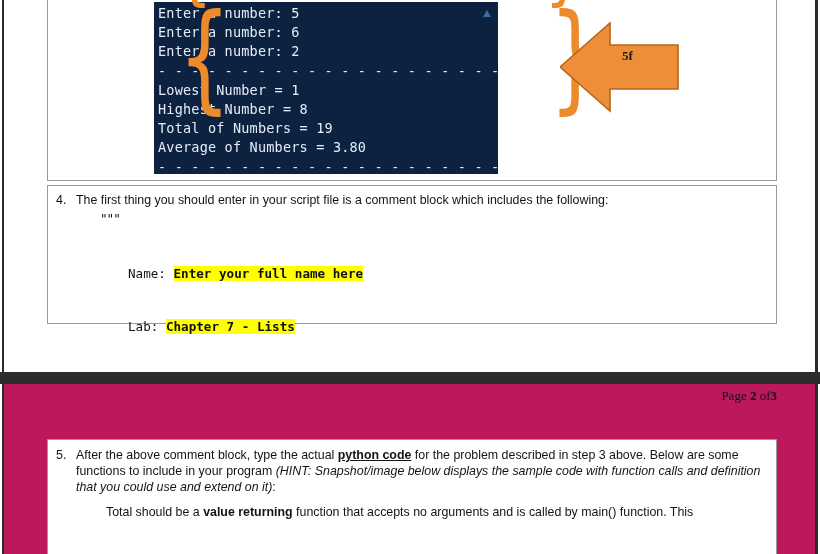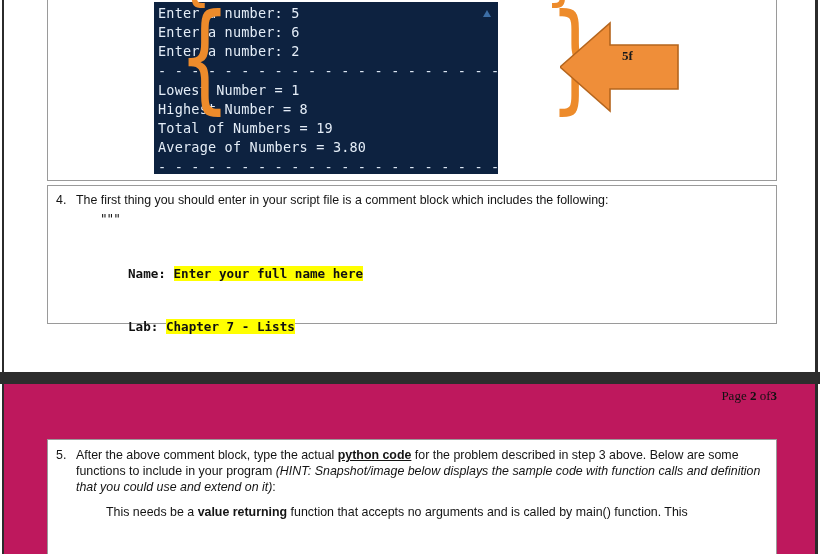--- a/index.html
+++ b/index.html
@@ -175,21 +175,21 @@
 
   .mono-block {
     font-family: "DejaVu Sans Mono", "Liberation Mono", monospace;
     font-size: 12.6px;
     line-height: 17.6px;
     color: #111111;
     font-weight: bold;
     white-space: pre;
   }
   .mono-light {
-    font-weight: bold;
+    font-weight: normal;
   }
   .hl {
     background: #ffff00;
     font-weight: bold;
   }
   .quotes {
     font-family: "DejaVu Sans Mono", "Liberation Mono", monospace;
     font-size: 12.6px;
     color: #111;
     letter-spacing: -1px;
@@ -289,17 +289,17 @@
       <span>of</span><b>3</b>
     </div>
 
     <div class="content-box" id="box-step5">
       <div class="step-row doc-text" style="padding-top:7px; padding-right:12px;">
         <div class="step-num">5.</div>
         <div class="step-body"><span>After the above comment block, type the actual </span><span class="ulink">python code</span><span> for the problem described in step 3 above.  Below are some functions to include in your program </span><span class="ital">(HINT: Snapshot/image below displays the sample code with function calls and definition that you could use and extend on it)</span><span>:</span></div>
       </div>
 
 
-      <div class="doc-text" style="padding-left:58px; padding-top:9px; padding-right:14px;"><span>This needs be a </span><span class="bold">value returning</span><span> function that accepts no arguments and is called by main() function.  This</span></div>
+      <div class="doc-text" style="padding-left:58px; padding-top:9px; padding-right:14px;"><span>Total should be a </span><span class="bold">value returning</span><span> function that accepts no arguments and is called by main() function.  This</span></div>
     </div>
   </div>
 
 </div>
 
 </body></html>

